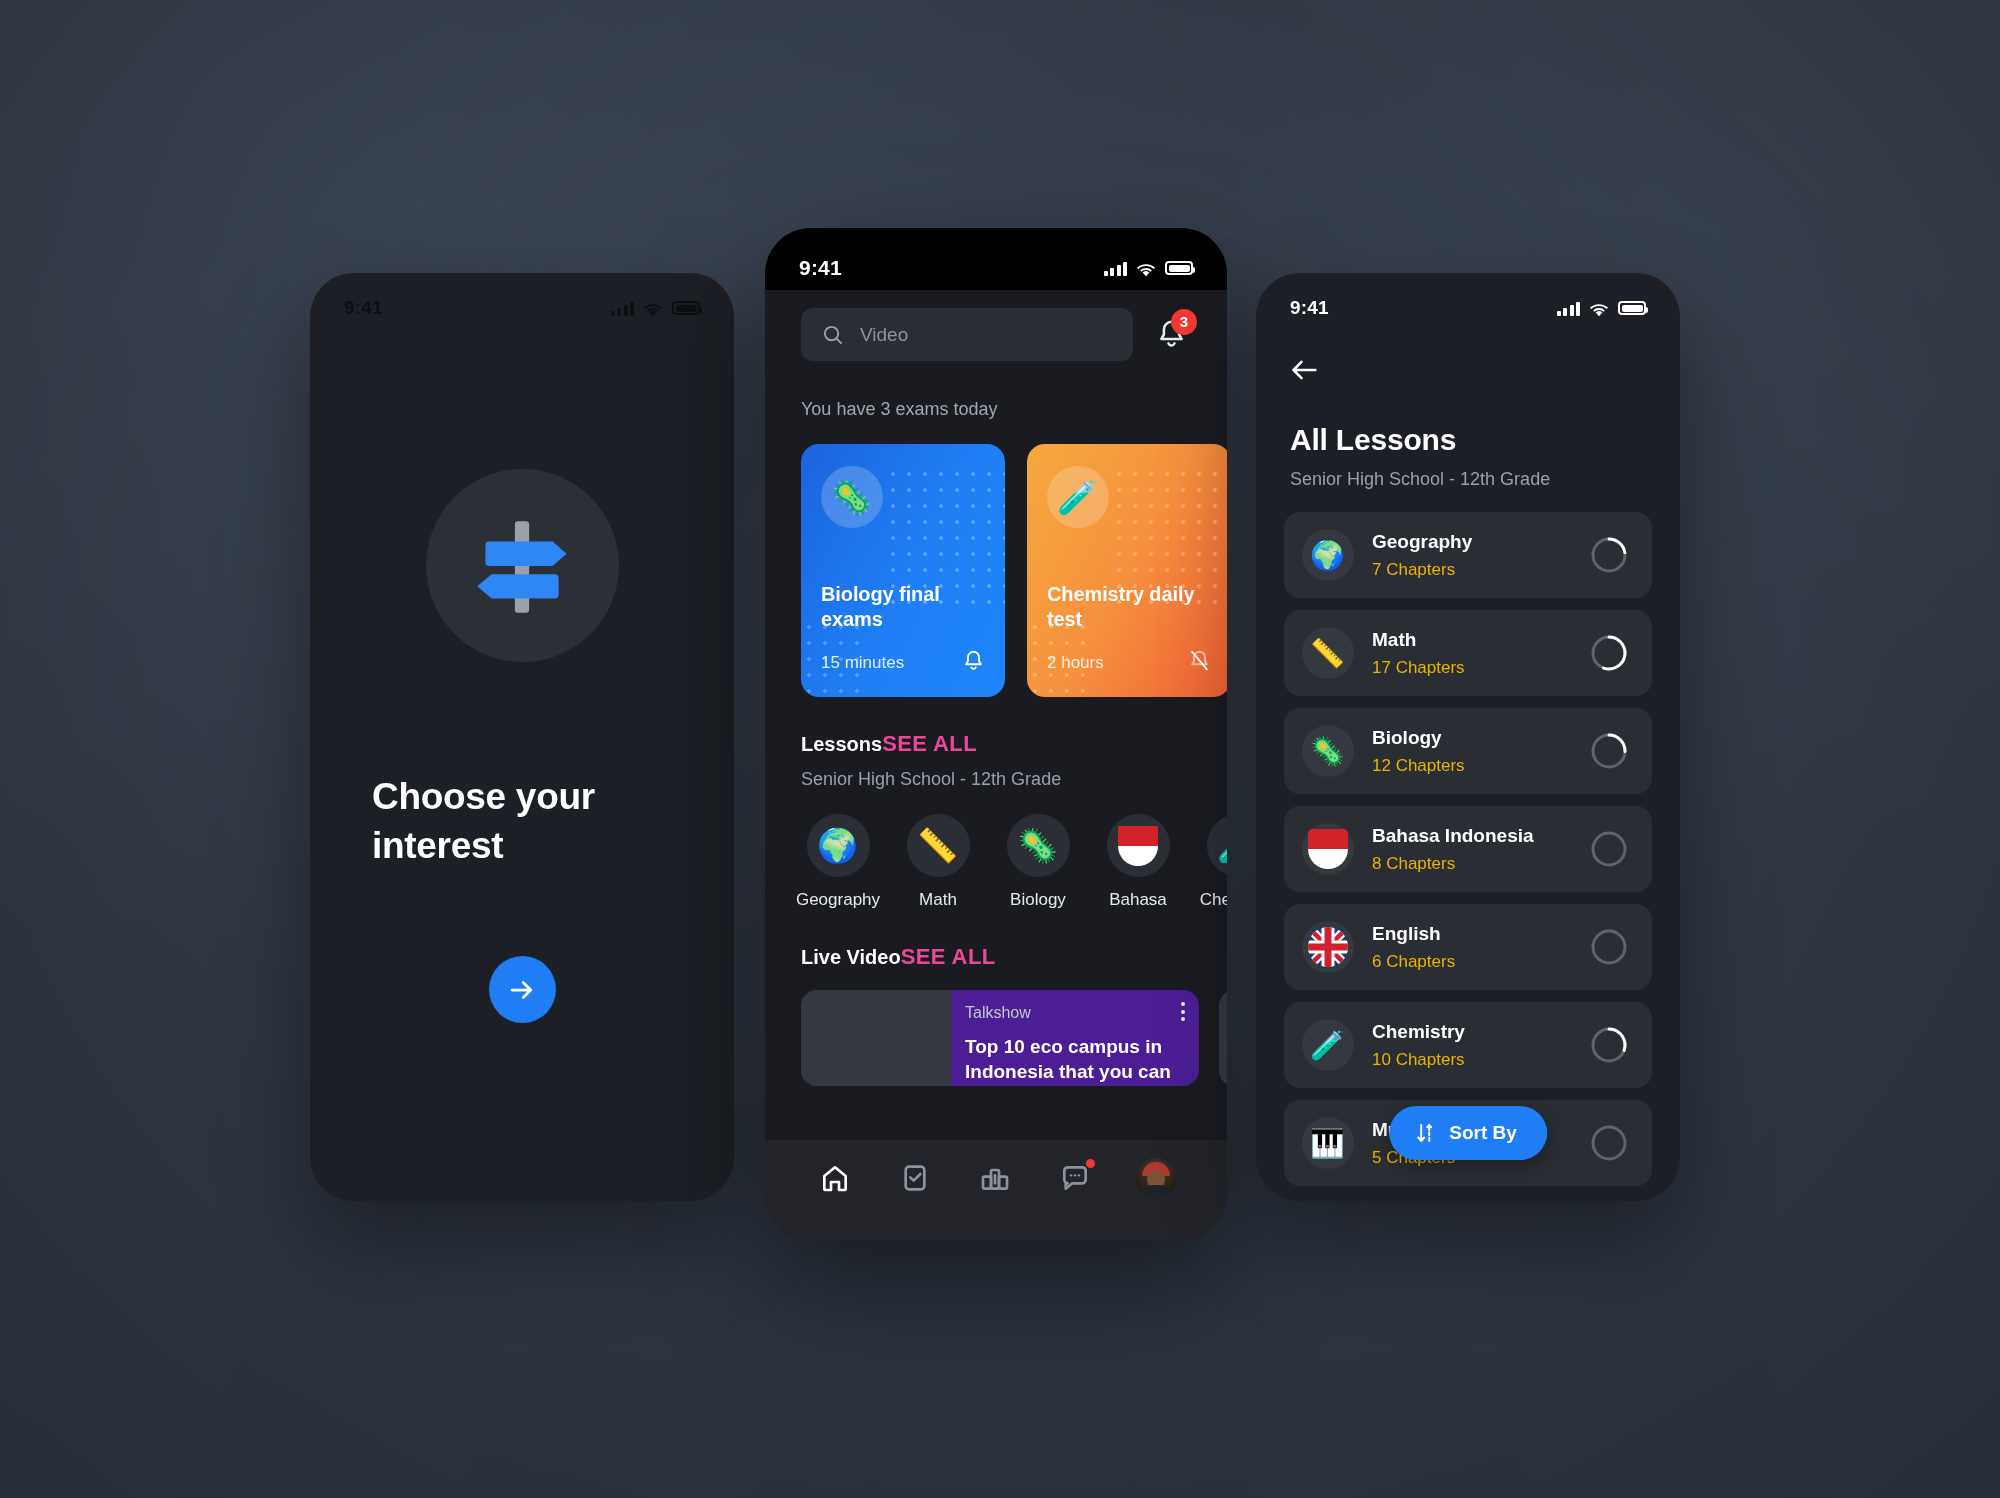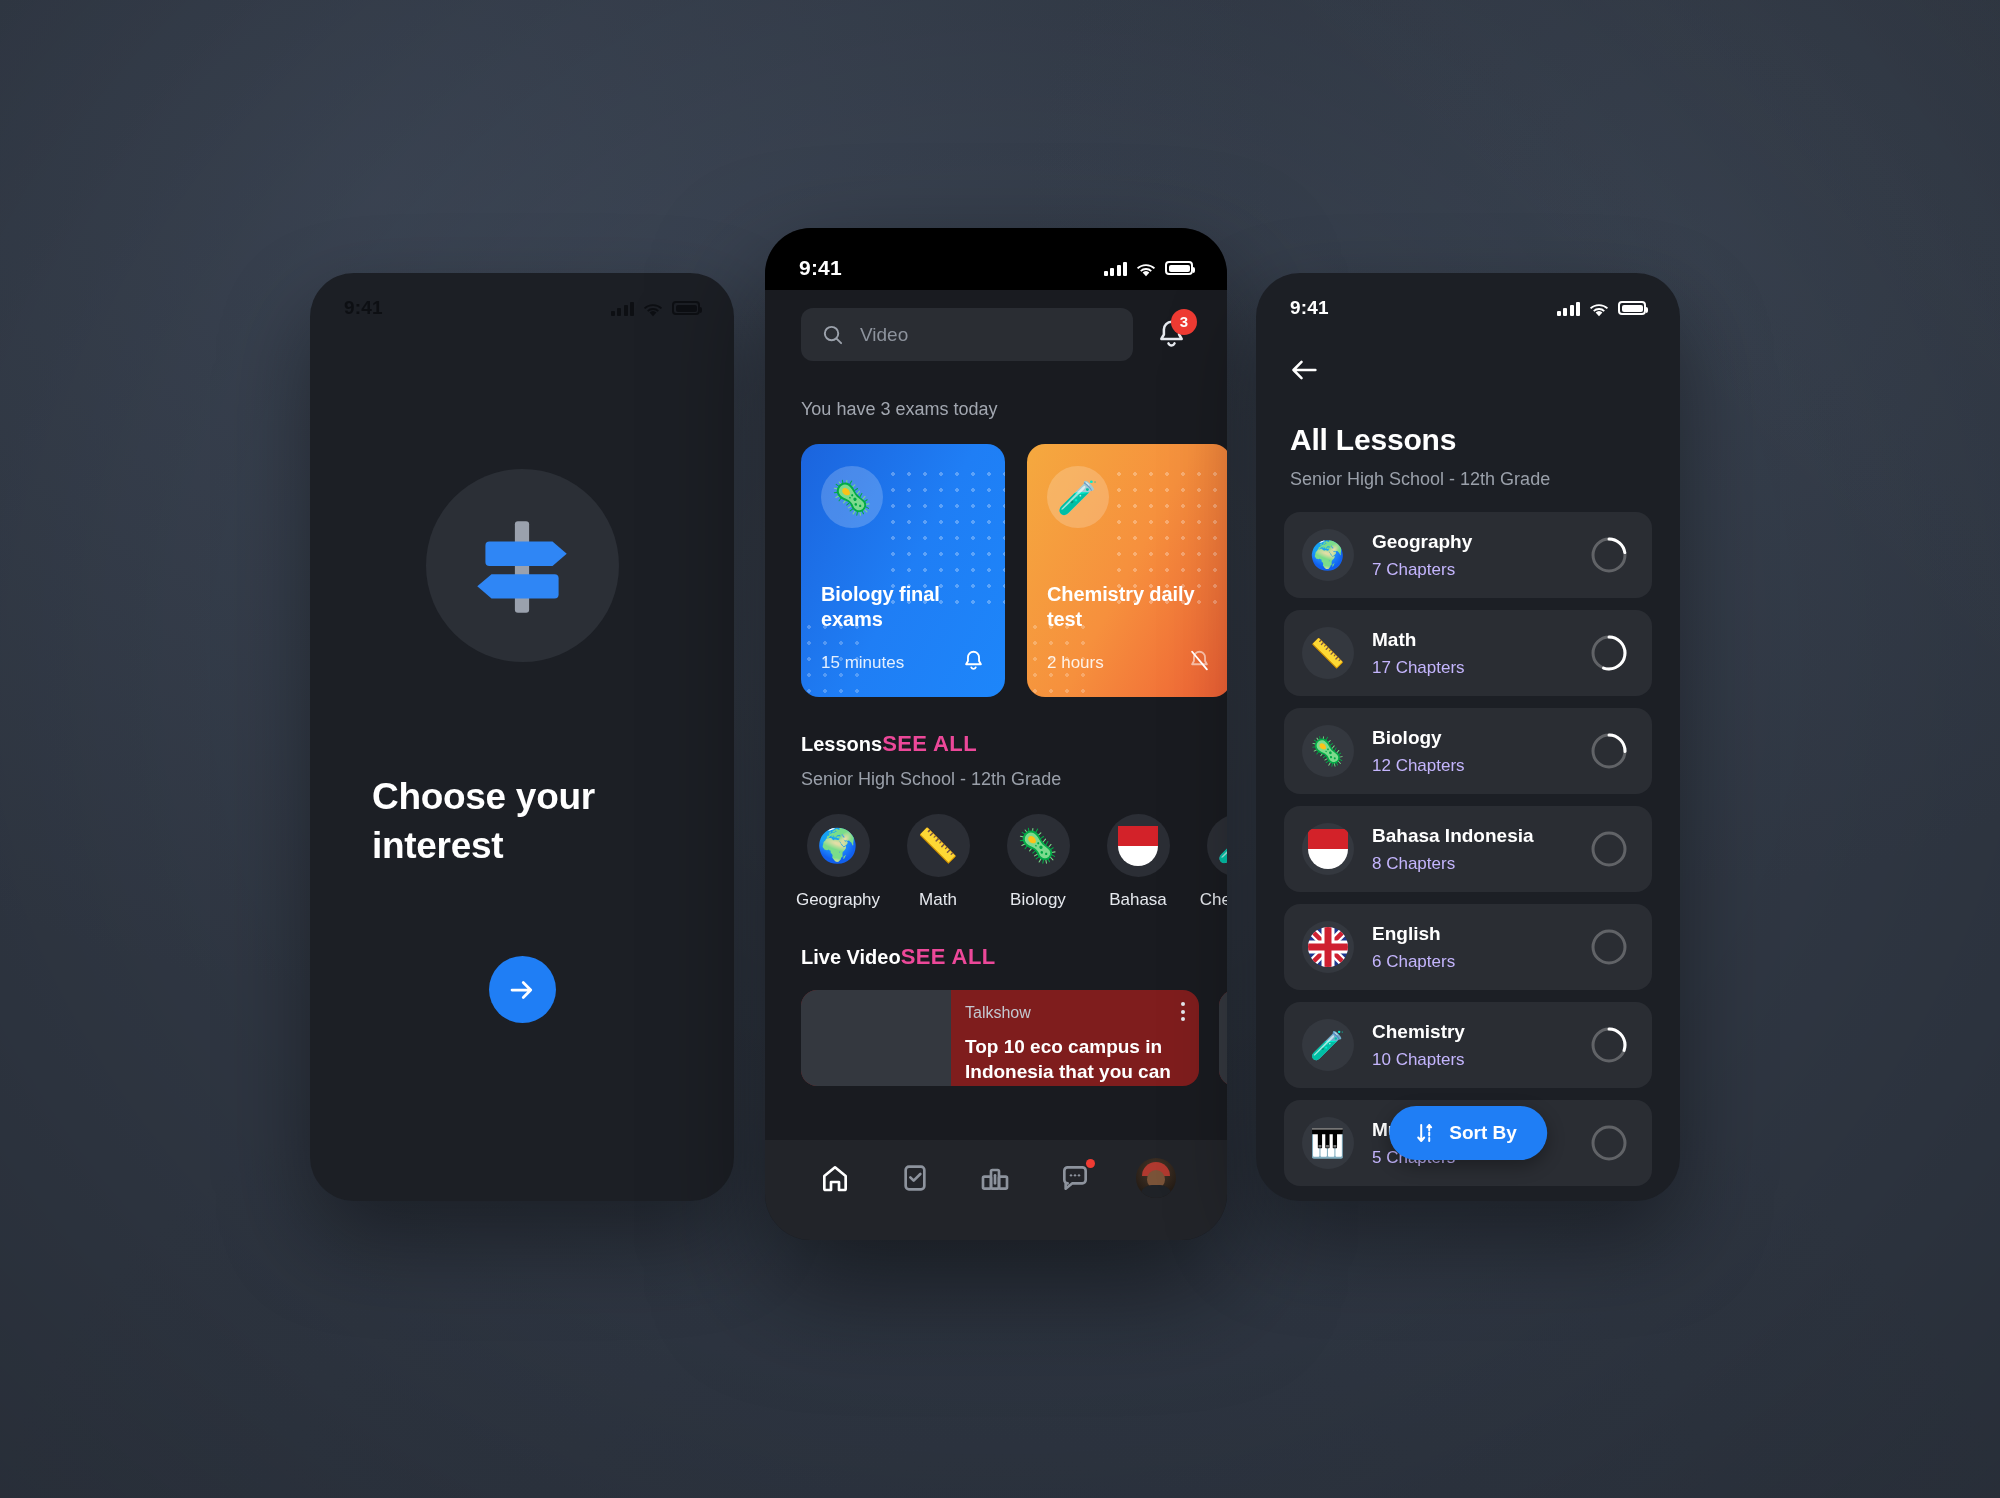--- a/index.html
+++ b/index.html
@@ -208,21 +208,21 @@
     background: #2b2e35;
     display: flex; align-items: center; justify-content: center;
     font-size: 33px; overflow: hidden;
   }
   .subject-lb { color: #e6e9ee; font-size: 17px; white-space: nowrap; }
 
   .live-card-row { display: flex; gap: 20px; padding: 20px 0 0 36px; overflow: hidden; }
   .live-card {
     flex: 0 0 auto;
     width: 398px; height: 96px;
-    background: #7f1d1d;
+    background: #4c1d95;
     border-radius: 16px;
     display: flex;
     overflow: hidden;
   }
   .live-thumb { width: 150px; flex: 0 0 auto; background: #34383f; }
   .live-info { flex: 1; padding: 14px 16px 0 14px; position: relative; }
   .live-tag { color: #c3c8d0; font-size: 16px; }
   .live-title { color: #fff; font-size: 19px; font-weight: 700; line-height: 1.32; margin-top: 12px; }
   .kebab { position: absolute; right: 14px; top: 12px; display: flex; flex-direction: column; gap: 3.5px; cursor: pointer; }
   .kebab i { width: 4px; height: 4px; border-radius: 50%; background: #e6e9ee; display: block; }
@@ -270,21 +270,21 @@
     cursor: pointer;
   }
   .lesson-ic {
     width: 52px; height: 52px; border-radius: 50%;
     background: #34383f;
     display: flex; align-items: center; justify-content: center;
     font-size: 28px; flex: 0 0 auto; overflow:hidden;
   }
   .lesson-text { flex: 1; min-width: 0; }
   .lesson-name { color: #fff; font-size: 19px; font-weight: 700; white-space: nowrap; overflow: hidden; }
-  .lesson-chap { color: #c4b5fd; font-size: 17px; margin-top: 7px; }
+  .lesson-chap { color: #eab308; font-size: 17px; margin-top: 7px; }
   .ring { width: 38px; height: 38px; flex: 0 0 auto; }
   .ring svg { width: 38px; height: 38px; transform: rotate(-90deg); }
   .ring circle.track { fill: none; stroke: rgba(255,255,255,0.26); stroke-width: 3; }
   .ring circle.bar { fill: none; stroke: #ffffff; stroke-width: 3; stroke-linecap: round; }
   .sortby {
     position: absolute; left: 50%; transform: translateX(-50%);
     bottom: 41px;
     height: 54px; border-radius: 27px;
     background: #1f7ef5;
     display: flex; align-items: center; gap: 14px;

